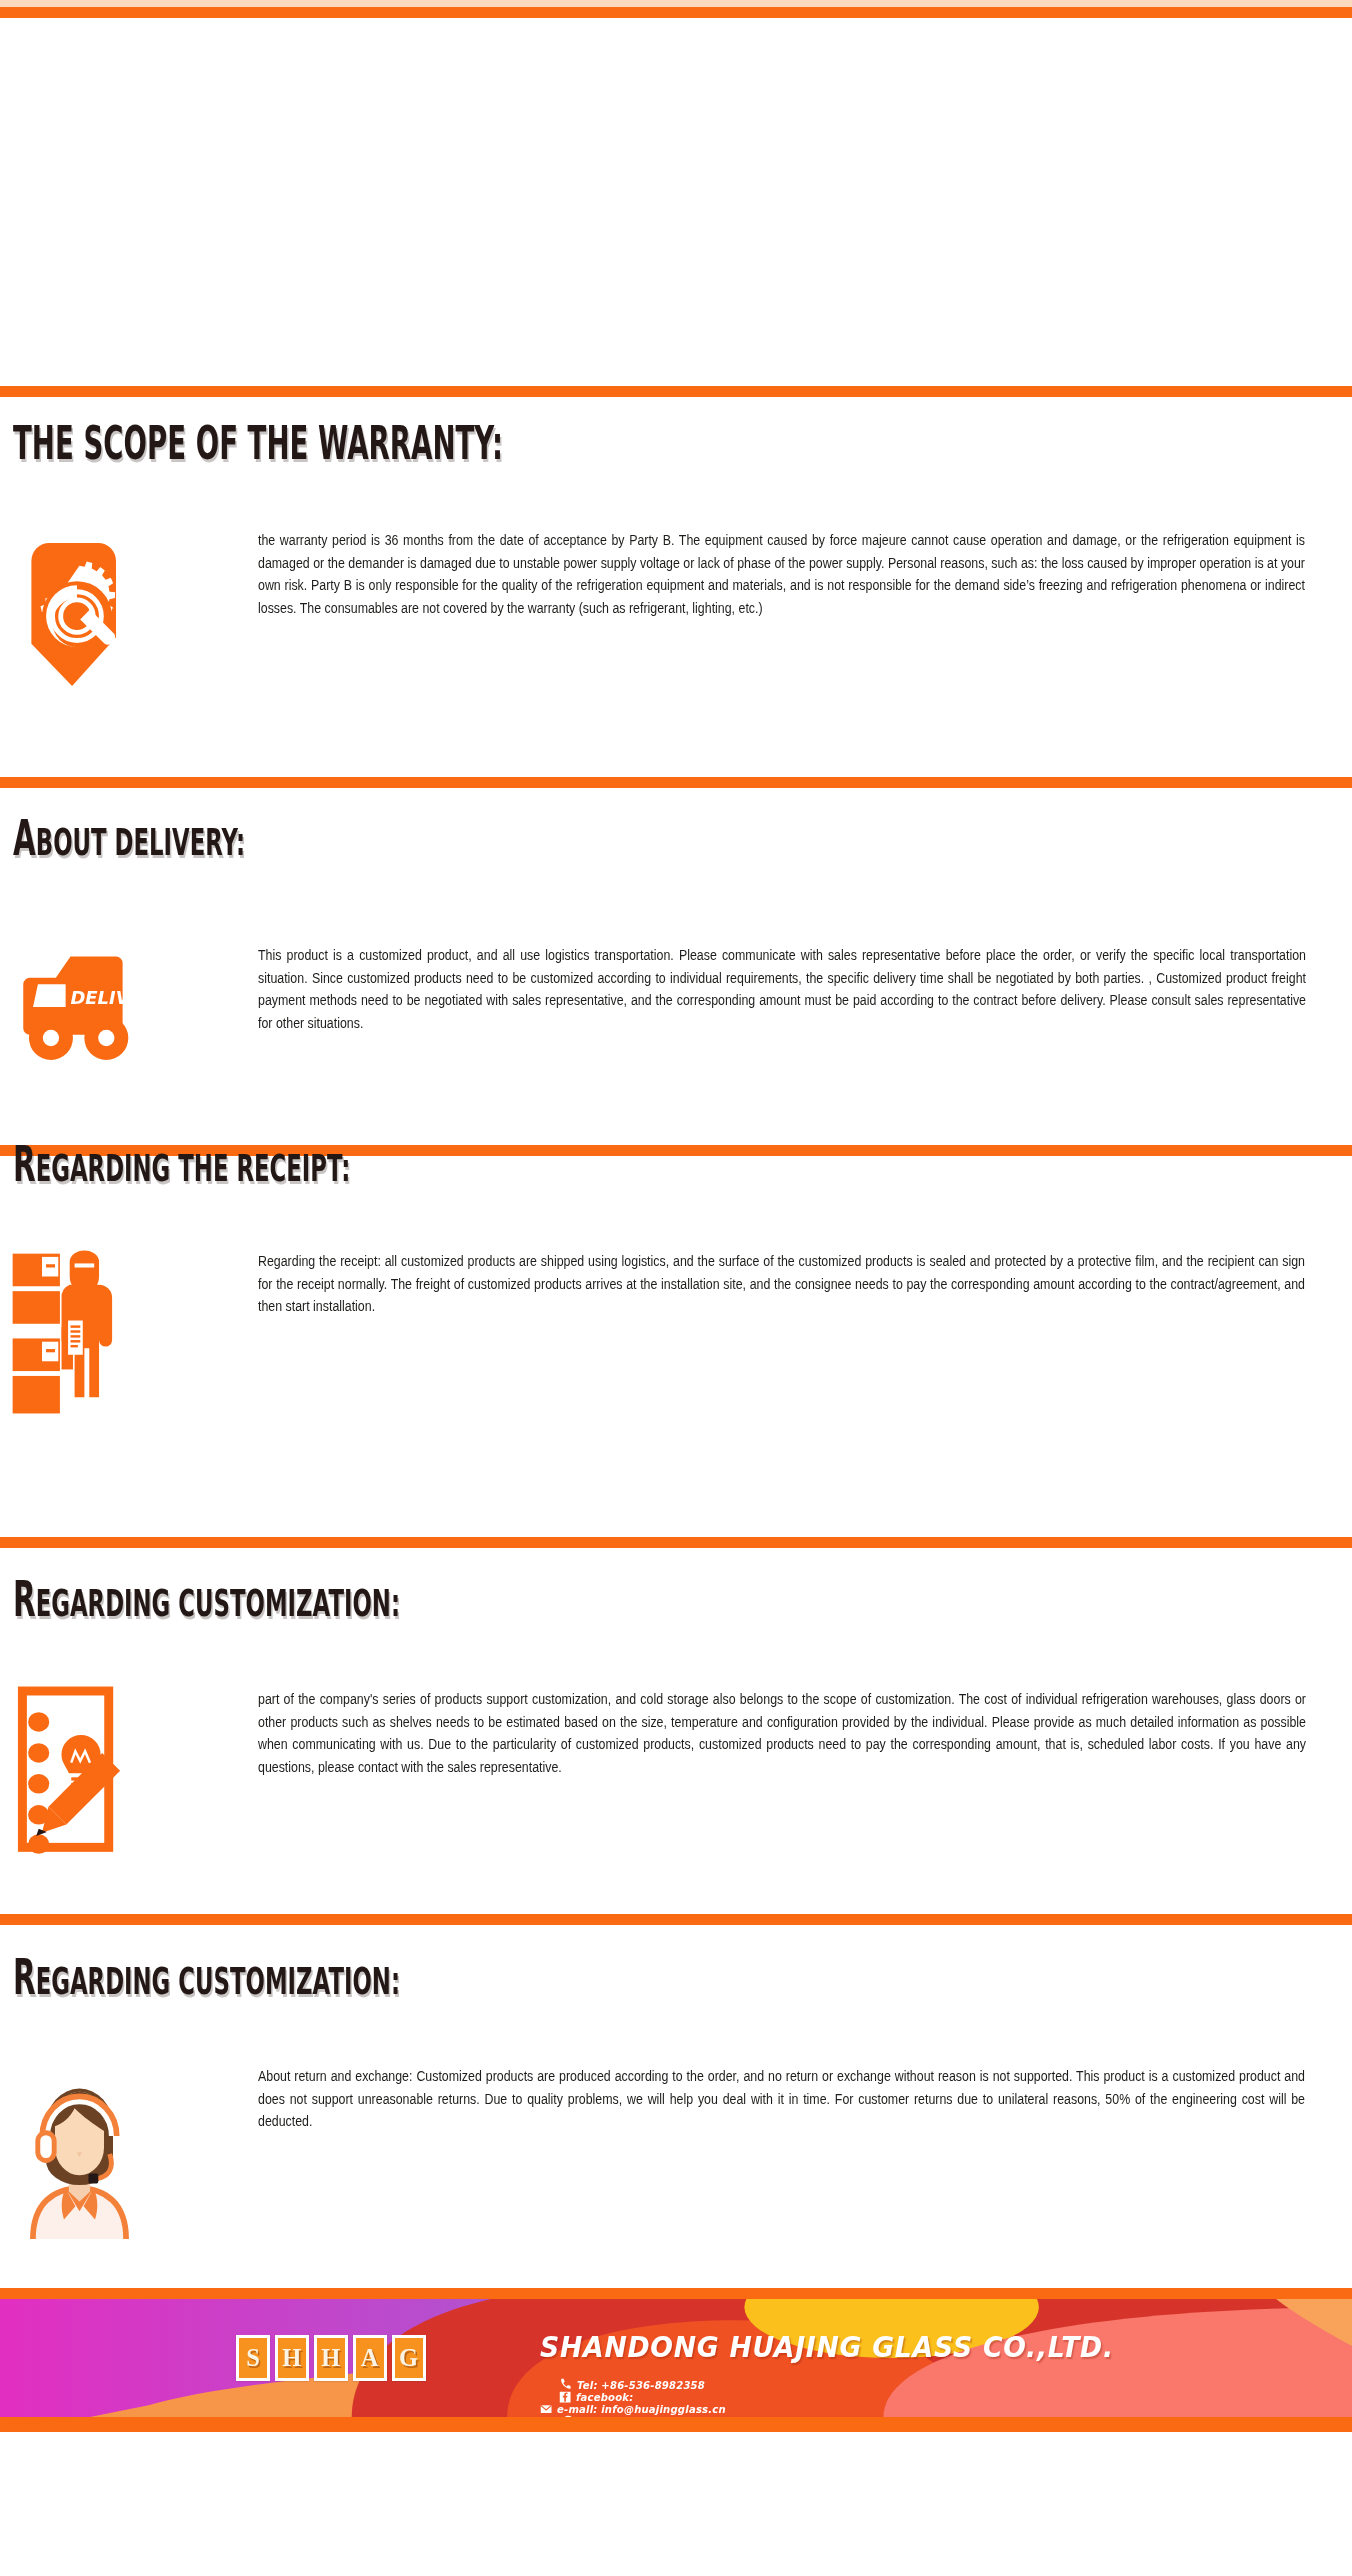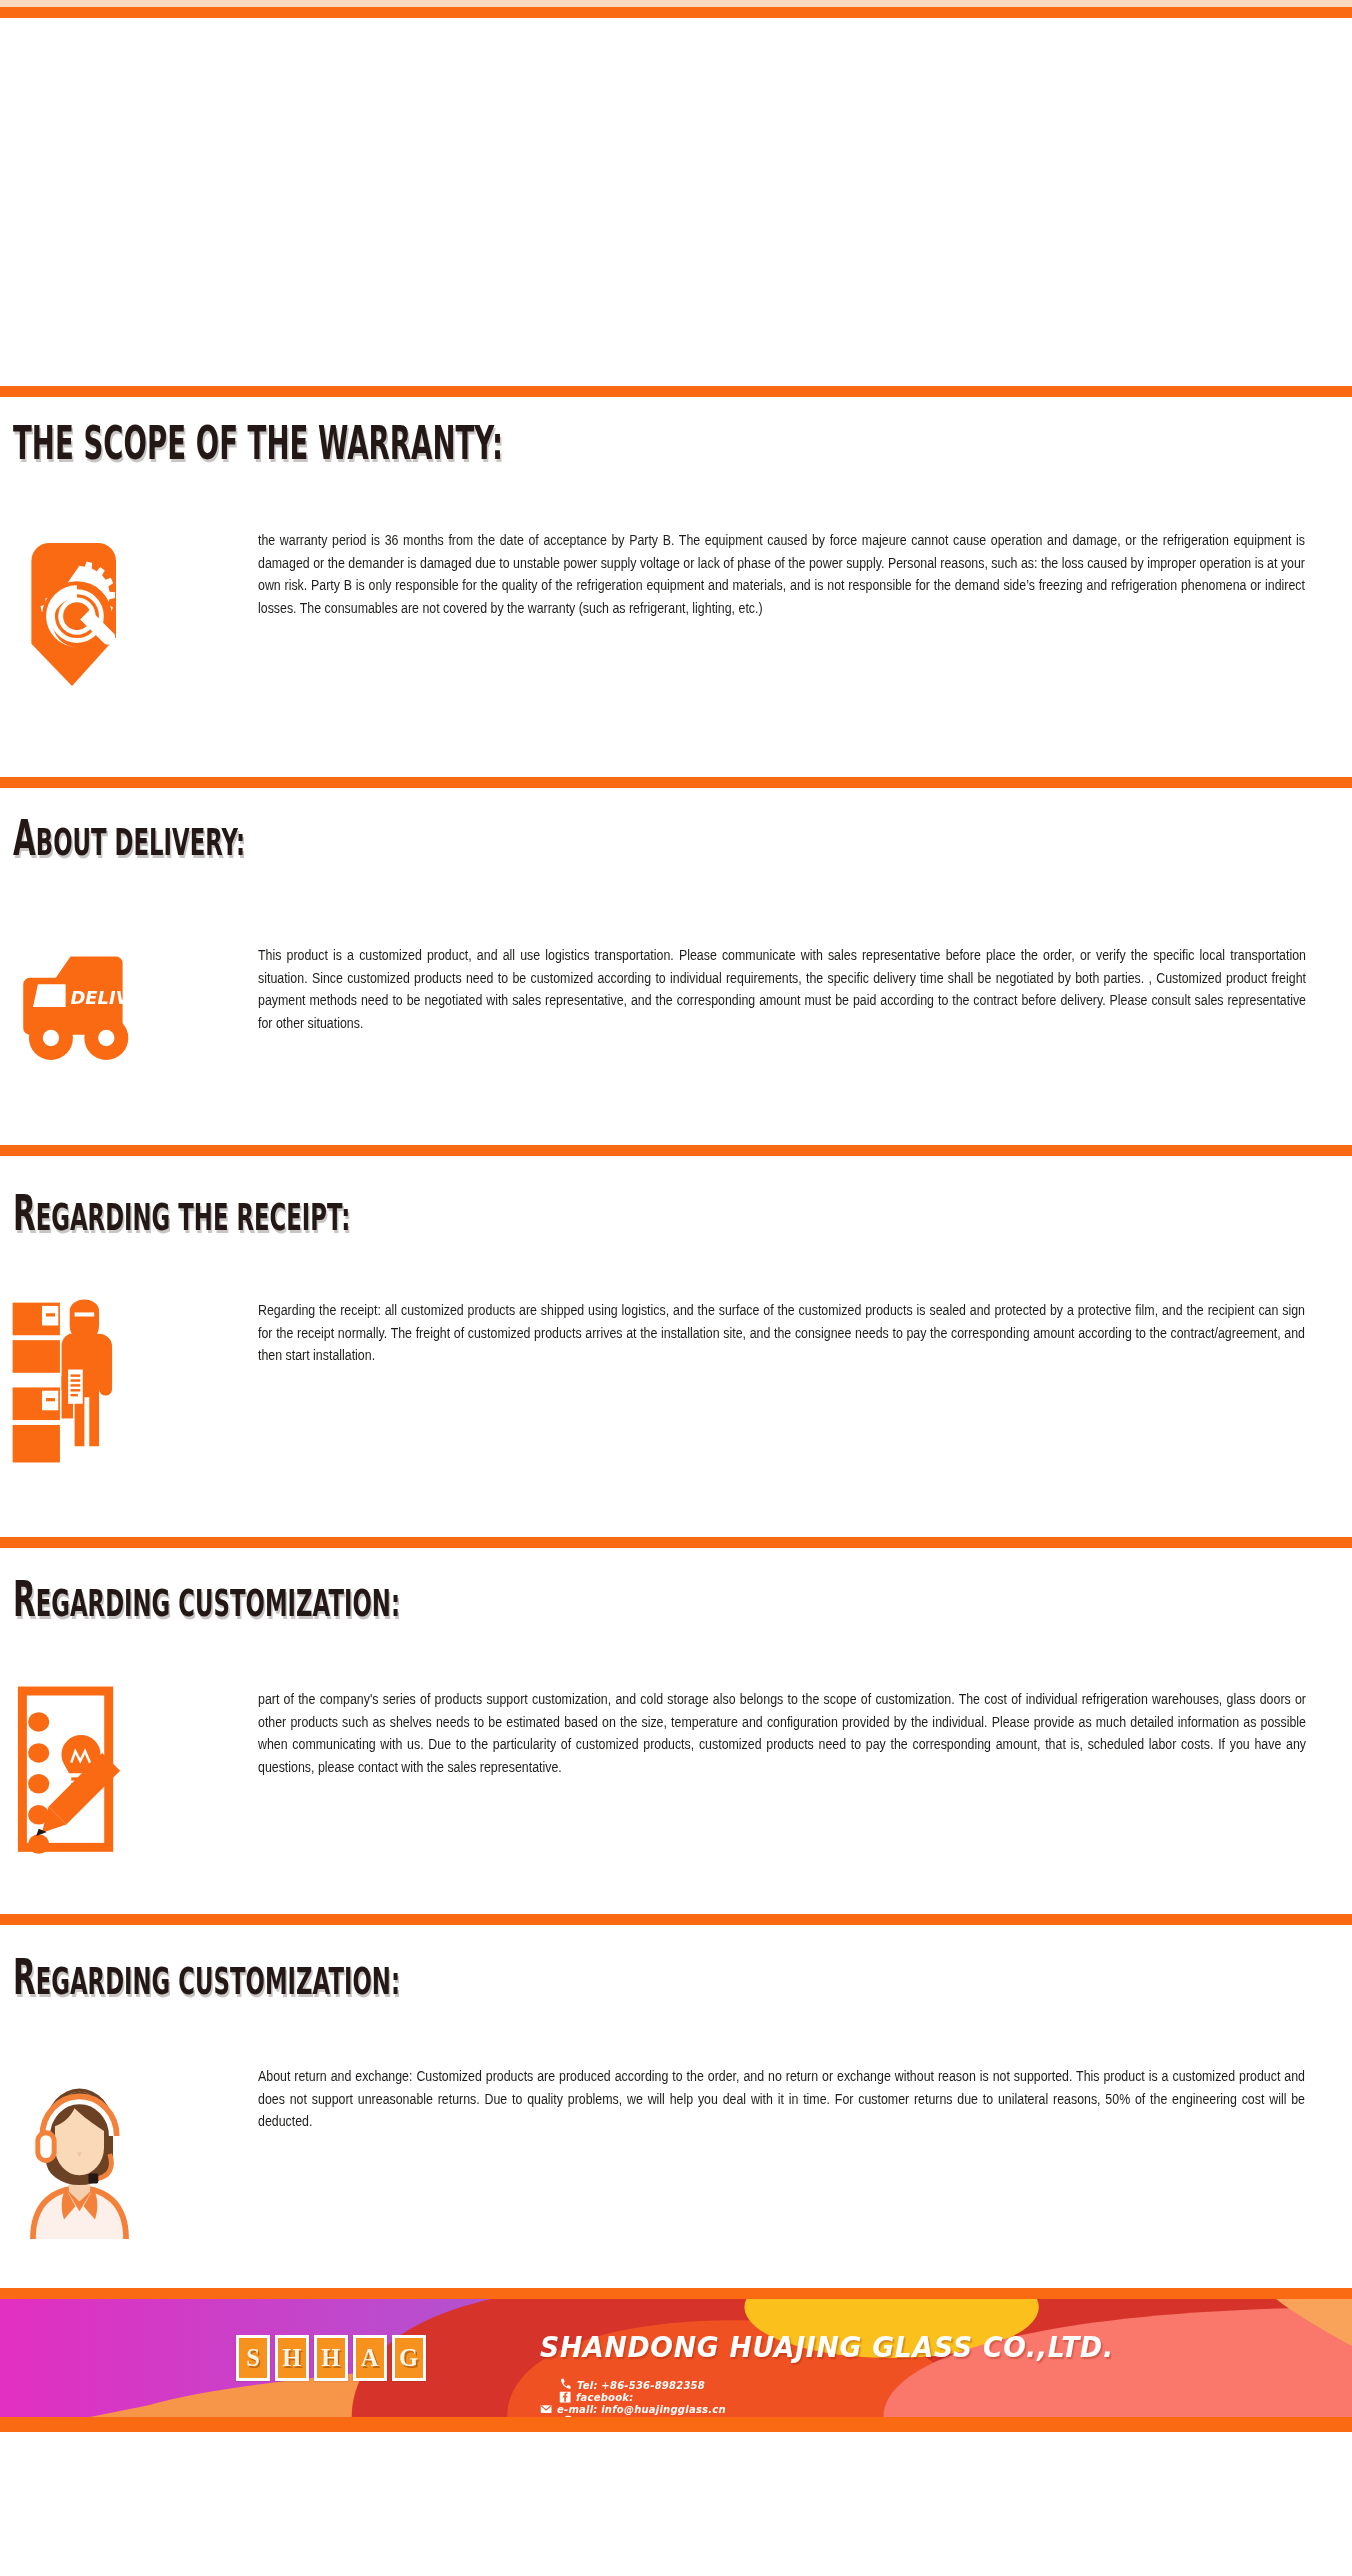--- a/index.html
+++ b/index.html
@@ -151,21 +151,21 @@
         <circle cx="38" cy="108" r="10" fill="#ffffff"></circle>
         <circle cx="106" cy="108" r="27" fill="#F96A12"></circle>
         <circle cx="106" cy="108" r="10" fill="#ffffff"></circle>
       </svg>
     </div>
 
     <div class="sec-body" style="left:258px;top:159px;width:1048px;">This product is a customized product, and all use logistics transportation. Please communicate with sales representative before place the order, or verify the specific local transportation situation. Since customized products need to be customized according to individual requirements, the specific delivery time shall be negotiated by both parties. , Customized product freight payment methods need to be negotiated with sales representative, and the corresponding amount must be paid according to the contract before delivery. Please consult sales representative for other situations.</div>
   </div>
 
   <div class="divider" style="top:1145px;"></div>
-  <div class="section" style="top:1145px;height:393px;">
+  <div class="section" style="top:1096px;height:393px;">
     <div class="sec-head" style="top:44px;">
       <span class="cap">R</span><span class="sml">EGARDING THE RECEIPT:</span>
     </div>
 
     <div class="icon-wrap" style="left:11.4px;top:146px;">
       <svg width="106" height="188" viewBox="0 0 130 230">
 
         <g fill="#F96A12">
           <rect x="2" y="14" width="58" height="40"></rect>
           <rect x="2" y="60" width="58" height="40"></rect>

